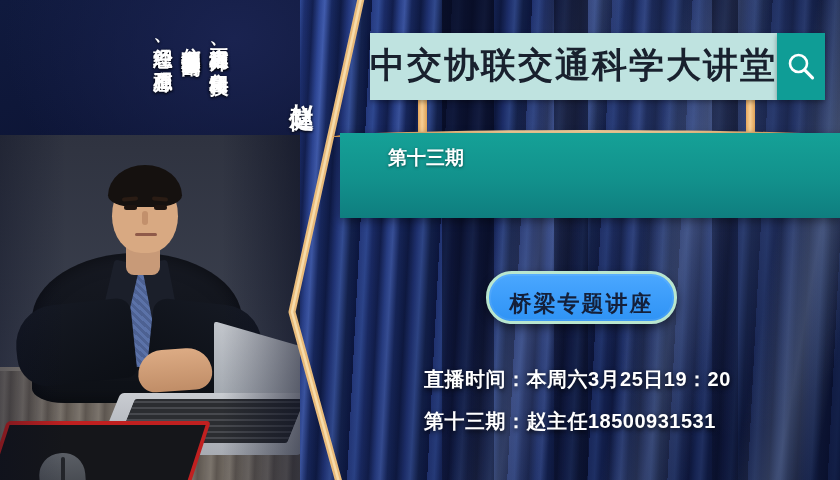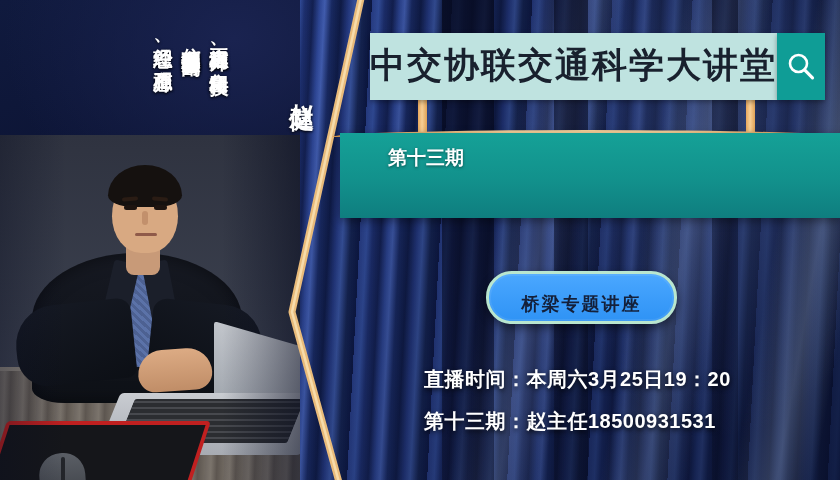--- a/index.html
+++ b/index.html
@@ -170,21 +170,21 @@
   }
 
   
   .pill{
     position:absolute;left:486px;top:271px;width:185px;height:47px;
     background:linear-gradient(180deg,#4aa7ff,#2f93f5);
     border:3px solid #b9e6cf;border-radius:26px;
     display:flex;align-items:center;justify-content:center;
     box-shadow:0 4px 10px rgba(0,0,0,.45), 0 0 0 2px rgba(255,255,255,.08) inset;
   }
-  .pill span{color:#14203a;font-size:18px;font-weight:bold;letter-spacing:2px;white-space:nowrap;margin-top:12px;}
+  .pill span{color:#14203a;font-size:22px;font-weight:bold;letter-spacing:2px;white-space:nowrap;margin-top:12px;}
 
   
   .info{
     position:absolute;color:#ffffff;font-size:20px;font-weight:bold;letter-spacing:.5px;
     white-space:nowrap;text-shadow:0 2px 5px rgba(0,0,0,.8);
   }
   #info-time{left:424px;top:366px;}
   #info-contact{left:424px;top:408px;}
 </style>
 </head>

